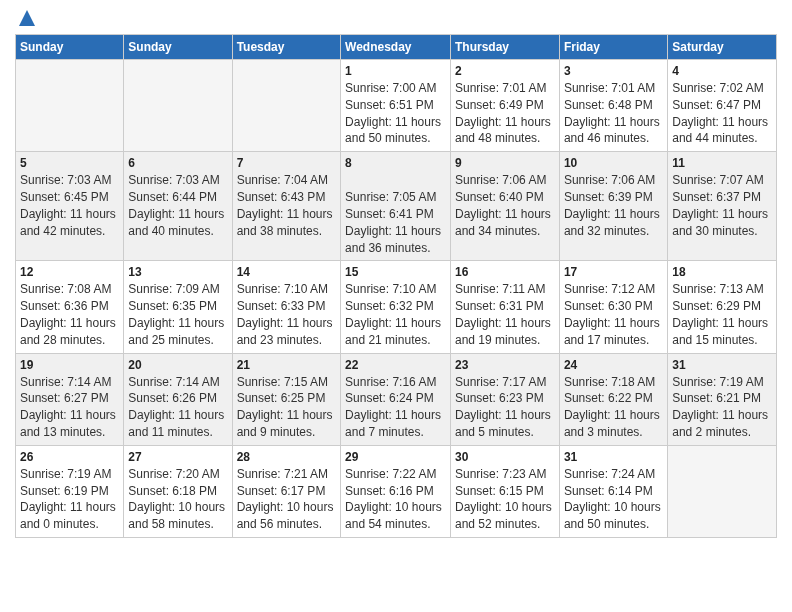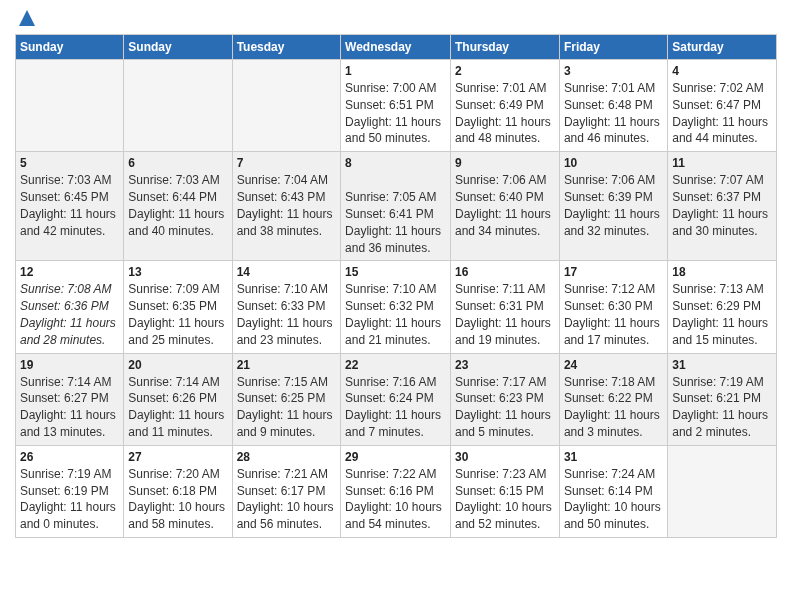--- a/index.html
+++ b/index.html
@@ -211,21 +211,21 @@
             <div class="day-number">11</div>
             <div class="day-info" style="white-space: pre-line;">Sunrise: 7:07 AM
 Sunset: 6:37 PM
 Daylight: 11 hours
 and 30 minutes.</div>
           </td>
         </tr>
         <tr>
           <td>
             <div class="day-number">12</div>
-            <div class="day-info" style="white-space: pre-line; font-style: italic;">Sunrise: 7:08 AM
+            <div class="day-info" style="white-space: pre-line;">Sunrise: 7:08 AM
 Sunset: 6:36 PM
 Daylight: 11 hours
 and 28 minutes.</div>
           </td>
           <td>
             <div class="day-number">13</div>
             <div class="day-info" style="white-space: pre-line;">Sunrise: 7:09 AM
 Sunset: 6:35 PM
 Daylight: 11 hours
 and 25 minutes.</div>

